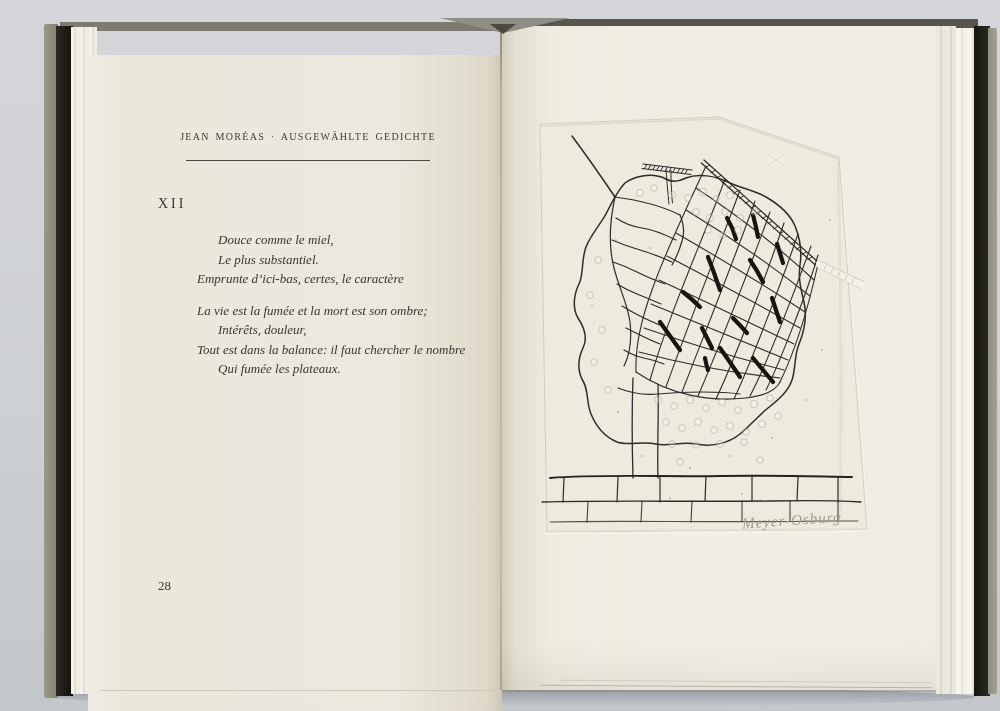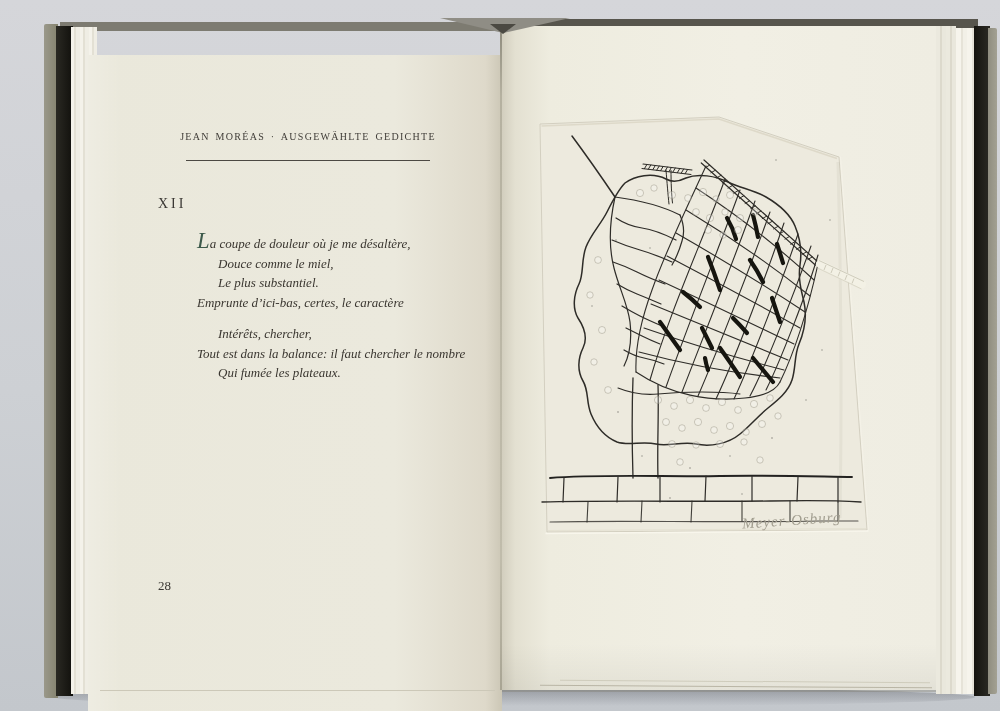--- a/index.html
+++ b/index.html
@@ -81,27 +81,27 @@
   <div class="abs cover-right-dark"></div>
   <div class="abs cover-right-olive"></div>
 
   <div class="abs page-left">
     <div class="abs runhead">JEAN MORÉAS · AUSGEWÄHLTE GEDICHTE</div>
     <div class="abs rule"></div>
     <div class="abs section">XII</div>
 
     <div class="abs poem">
       <div class="stanza">
-        <div class="line drop">La coupe de douleur où je me désaltère,</div>
         <div class="line indent">Douce comme le miel,</div>
         <div class="line indent">Le plus substantiel.</div>
         <div class="line">Emprunte d’ici-bas, certes, le caractère</div>
       </div>
       <div class="stanza stanza2">
-        <div class="line indent">Intérêts, chercher,</div>
+        <div class="line">La vie est la fumée et la mort est son ombre;</div>
+        <div class="line indent">Intérêts, douleur,</div>
         <div class="line">Tout est dans la balance: il faut chercher le nombre</div>
         <div class="line indent">Qui fumée les plateaux.</div>
       </div>
     </div>
 
     <div class="abs folio">28</div>
   </div>
 
   <div class="abs page-right">
 

